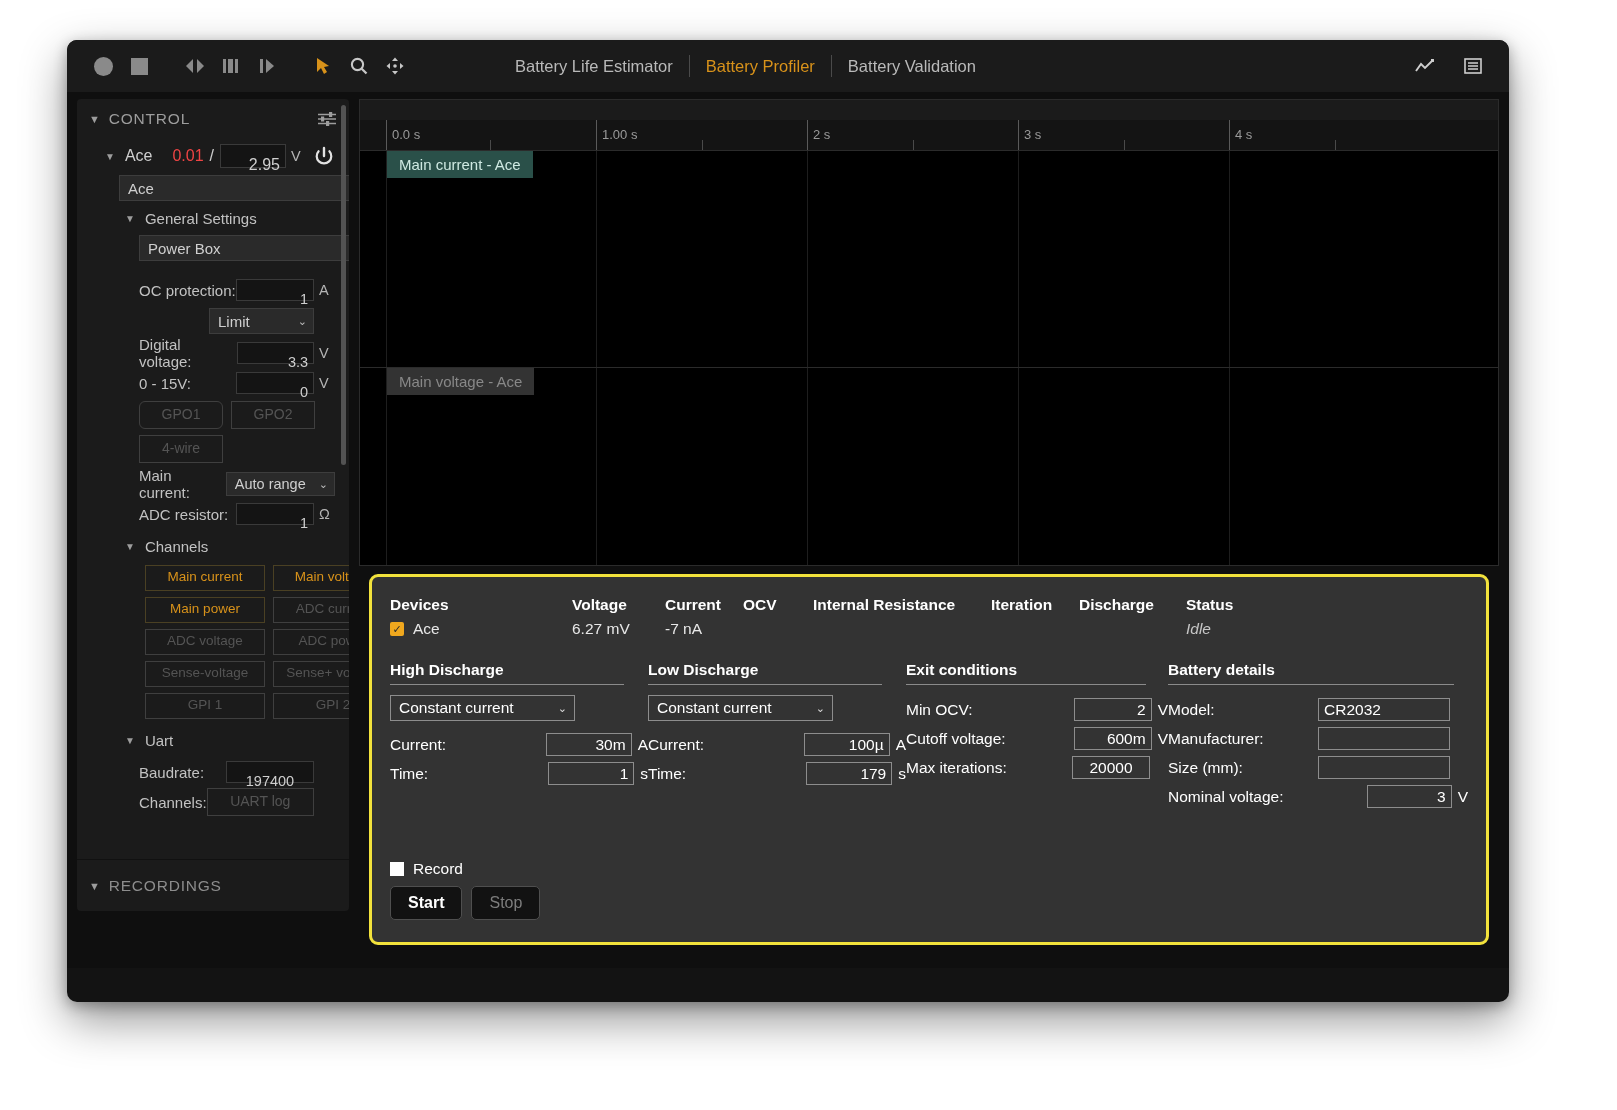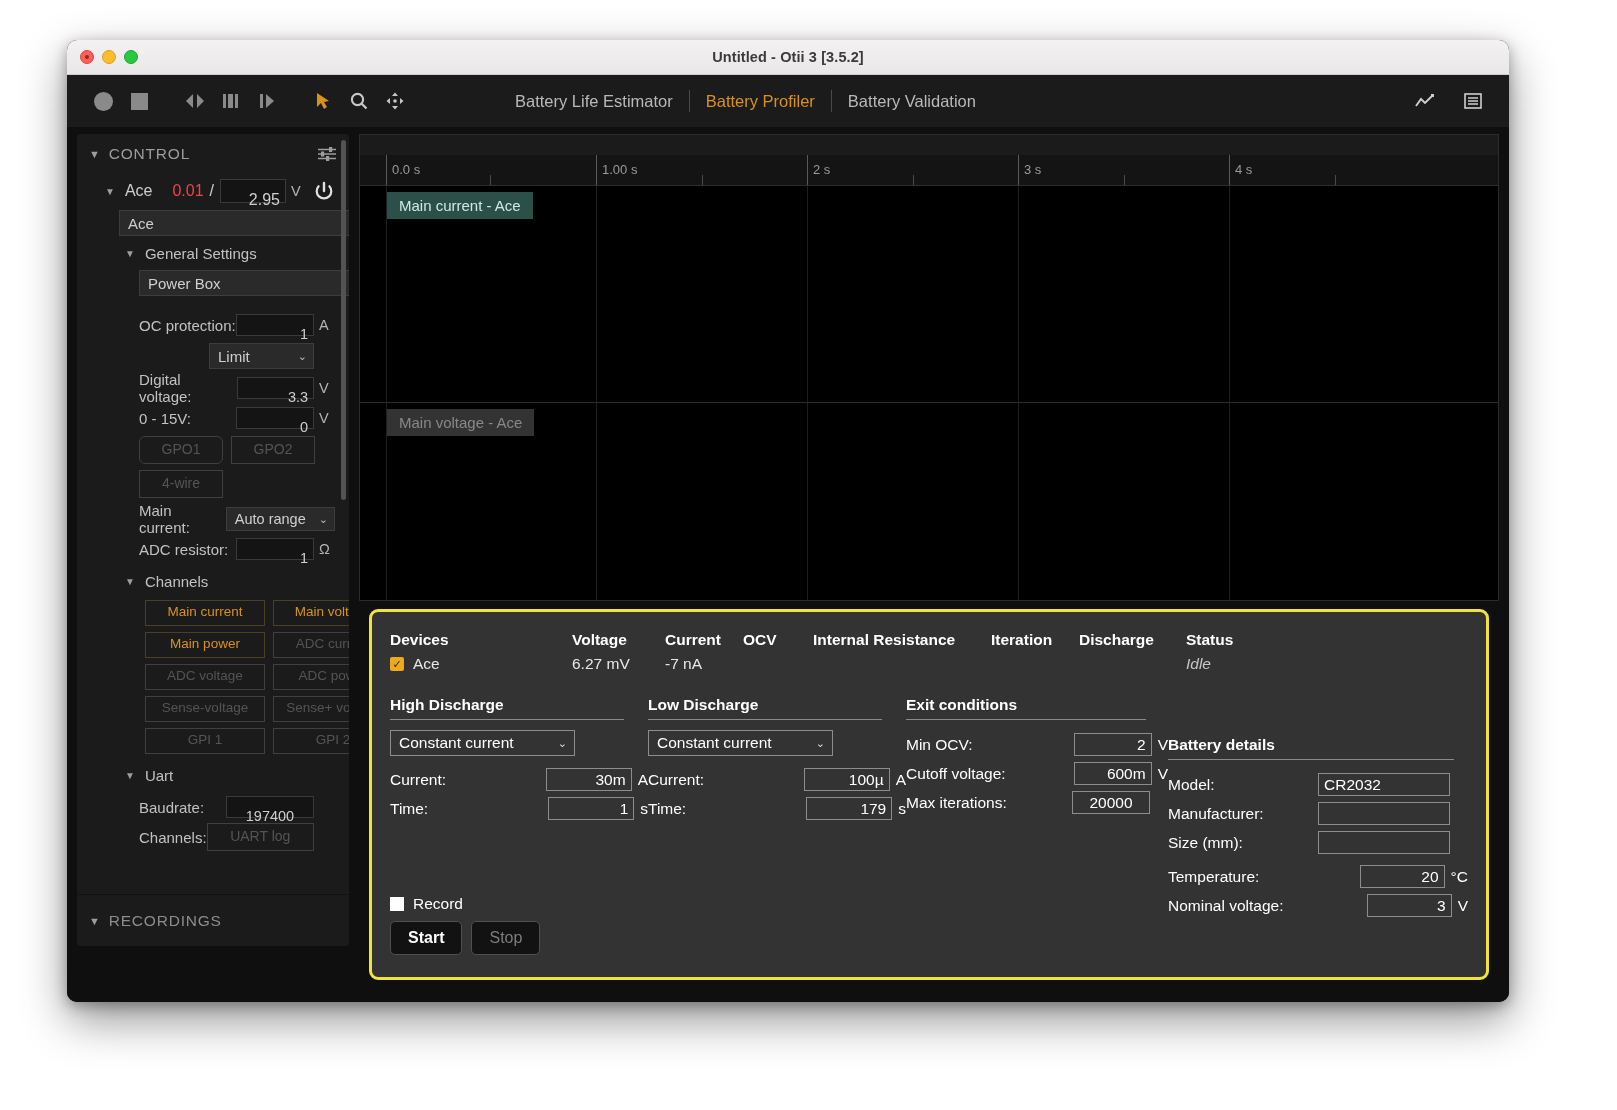--- a/index.html
+++ b/index.html
@@ -199,21 +199,21 @@
 
   .plot {
     position: relative;
     background: #000000;
     border: 1px solid #2b2b2b;
     flex: 1;
   }
   .plot + .plot { border-top: none; }
   .gridline { position: absolute; top: 0; bottom: 0; width: 1px; background: #1e1e1e; }
   .chan-tag {
-    position: absolute; left: 6px; top: 6px;
+    position: absolute; left: 6px; top: 0;
     padding: 5px 12px;
     font-size: 15px;
   }
   .chan-tag.cur { background: #2a5049; color: #cfe9e2; }
   .chan-tag.volt { background: #333333; color: #888888; }
 
   
   .profiler {
     margin: 8px 10px 0 10px;
     border: 3px solid #f2e23c;
@@ -301,28 +301,20 @@
     color: #ffffff;
   }
   .btn.dis { color: #7d7d7d; font-weight: normal; }
 </style>
 </head>
 <body>
 
 <div class="page">
   <div class="window">
 
-    <div class="titlebar">
-      <div class="traffic">
-        <span class="dot red"></span>
-        <span class="dot yellow"></span>
-        <span class="dot green"></span>
-      </div>
-      <div class="title-text">Untitled - Otii 3 [3.5.2]</div>
-    </div>
 
     <div class="toolbar">
       <div class="tb-group">
         <div class="tb-btn">
             <span class="circle-ic"></span>
           </div>
         <div class="tb-btn">
             <span class="square-ic"></span>
           </div>
       </div>
@@ -675,44 +667,38 @@
               </div>
               <div class="frow">
                 <span class="flabel">Max iterations:</span>
                 <span style="flex:1"></span>
                 <span class="pfld" style="width:78px;text-align:center;">20000</span>
                 <span class="punit" style="width:12px;"></span>
               </div>
             </div>
 
             <div class="col col4">
-              <div class="col-hd" style="width:286px;margin-top:40px;">Battery details</div>
+              <div class="col-hd" style="width:286px;">Battery details</div>
               <div class="frow" style="margin-top:9px;">
                 <span class="flabel">Model:</span>
                 <span style="flex:1"></span>
                 <span class="pfld left" style="width:132px;">CR2032</span>
                 <span class="punit" style="width:12px;"></span>
               </div>
               <div class="frow">
                 <span class="flabel">Manufacturer:</span>
                 <span style="flex:1"></span>
                 <span class="pfld left" style="width:132px;"></span>
                 <span class="punit" style="width:12px;"></span>
               </div>
               <div class="frow">
                 <span class="flabel">Size (mm):</span>
                 <span style="flex:1"></span>
                 <span class="pfld left" style="width:132px;"></span>
                 <span class="punit" style="width:12px;"></span>
-              </div>
-              <div class="frow" style="margin-top:5px;">
-                <span class="flabel">Temperature:</span>
-                <span style="flex:1"></span>
-                <span class="pfld" style="width:85px;">20</span>
-                <span class="punit">°C</span>
               </div>
               <div class="frow">
                 <span class="flabel">Nominal voltage:</span>
                 <span style="flex:1"></span>
                 <span class="pfld" style="width:85px;">3</span>
                 <span class="punit">V</span>
               </div>
             </div>
           </div>
 

